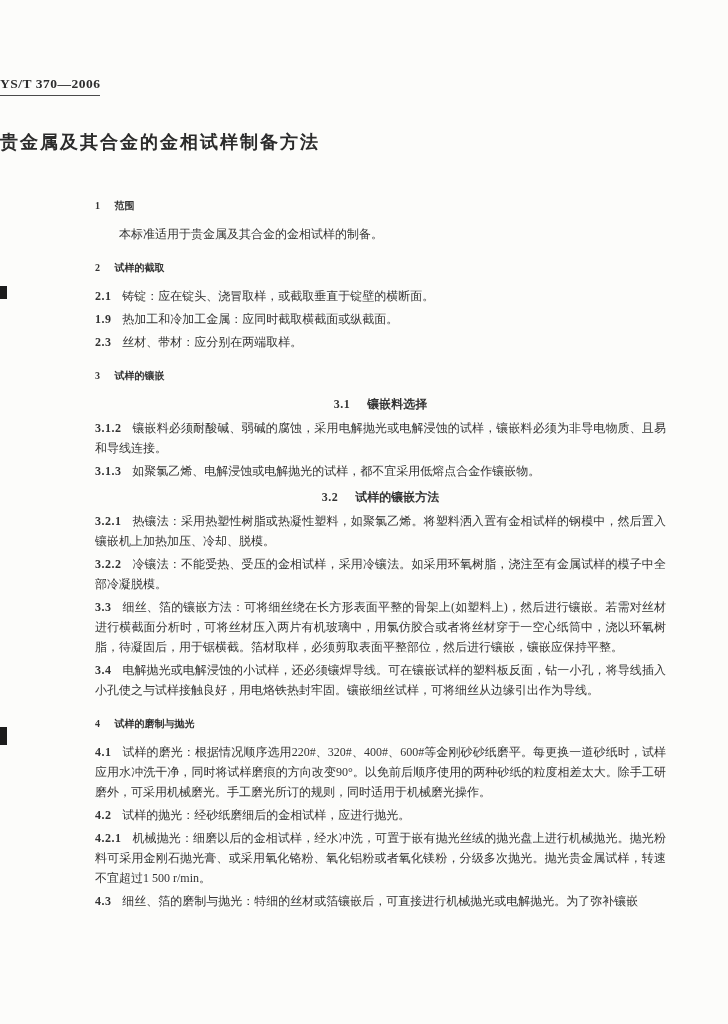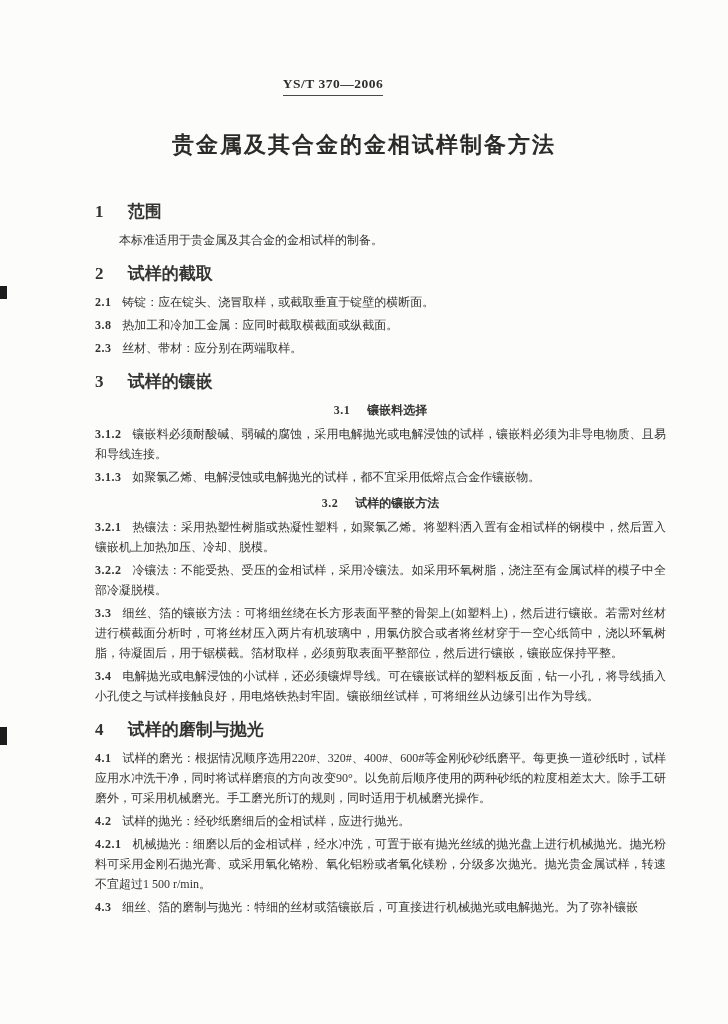--- a/index.html
+++ b/index.html
@@ -14,50 +14,50 @@
     margin: 0 auto;
     background: #fcfcfa;
     overflow: hidden;
     font-family: "Liberation Serif", "DejaVu Serif", serif;
     color: #343434;
     box-sizing: border-box;
   }
   .header-row {
     padding-top: 74px;
     padding-right: 62px;
-    text-align: center;
+    text-align: left;
   }
   .std-number {
     display: inline-block;
     font-size: 13.5px;
     font-weight: bold;
     letter-spacing: 0.5px;
     color: #2e2e2e;
     border-bottom: 1.5px solid #4a4a4a;
     padding-bottom: 3px;
   }
   .doc-title {
     margin-top: 34px;
     margin-bottom: 42px;
-    text-align: center;
-    font-size: 22px;
+    text-align: left;
+    font-size: 18px;
     font-weight: bold;
     letter-spacing: 2px;
     color: #2b2b2b;
   }
   .doc-body {
     padding: 0 62px 0 95px;
     font-size: 12px;
     line-height: 20px;
     text-align: justify;
   }
   .block { margin: 0 0 3px 0; }
   .block.heading {
     font-weight: bold;
-    font-size: 17px;
+    font-size: 10px;
     margin-top: 14px;
     margin-bottom: 8px;
     text-align: left;
   }
   .block.subheading {
     font-weight: bold;
     margin-top: 6px;
     margin-bottom: 4px;
     text-align: center;
   }
@@ -96,21 +96,21 @@
   </div>
 
   <h1 class="doc-title">贵金属及其合金的金相试样制备方法</h1>
 
   <div class="doc-body">
 
   <div class="block heading"><span class="clause-num">1</span><span class="clause-text">范围</span></div>
       <div class="block para"><span class="clause-text">本标准适用于贵金属及其合金的金相试样的制备。</span></div>
       <div class="block heading"><span class="clause-num">2</span><span class="clause-text">试样的截取</span></div>
       <div class="block clause"><span class="clause-num">2.1</span><span class="clause-text">铸锭：应在锭头、浇冒取样，或截取垂直于锭壁的横断面。</span></div>
-      <div class="block clause"><span class="clause-num">3.8</span><span class="clause-text">热加工和冷加工金属：应同时截取横截面或纵截面。</span></div>
+      <div class="block clause"><span class="clause-num">1.9</span><span class="clause-text">热加工和冷加工金属：应同时截取横截面或纵截面。</span></div>
       <div class="block clause"><span class="clause-num">2.3</span><span class="clause-text">丝材、带材：应分别在两端取样。</span></div>
       <div class="block heading"><span class="clause-num">3</span><span class="clause-text">试样的镶嵌</span></div>
       <div class="block subheading"><span class="clause-num">3.1</span><span class="clause-text">镶嵌料选择</span></div>
       <div class="block clause"><span class="clause-num">3.1.2</span><span class="clause-text">镶嵌料必须耐酸碱、弱碱的腐蚀，采用电解抛光或电解浸蚀的试样，镶嵌料必须为非导电物质、且易和导线连接。</span></div>
       <div class="block clause"><span class="clause-num">3.1.3</span><span class="clause-text">如聚氯乙烯、电解浸蚀或电解抛光的试样，都不宜采用低熔点合金作镶嵌物。</span></div>
       <div class="block subheading"><span class="clause-num">3.2</span><span class="clause-text">试样的镶嵌方法</span></div>
       <div class="block clause"><span class="clause-num">3.2.1</span><span class="clause-text">热镶法：采用热塑性树脂或热凝性塑料，如聚氯乙烯。将塑料洒入置有金相试样的钢模中，然后置入镶嵌机上加热加压、冷却、脱模。</span></div>
       <div class="block clause"><span class="clause-num">3.2.2</span><span class="clause-text">冷镶法：不能受热、受压的金相试样，采用冷镶法。如采用环氧树脂，浇注至有金属试样的模子中全部冷凝脱模。</span></div>
       <div class="block clause"><span class="clause-num">3.3</span><span class="clause-text">细丝、箔的镶嵌方法：可将细丝绕在长方形表面平整的骨架上(如塑料上)，然后进行镶嵌。若需对丝材进行横截面分析时，可将丝材压入两片有机玻璃中，用氯仿胶合或者将丝材穿于一空心纸筒中，浇以环氧树脂，待凝固后，用于锯横截。箔材取样，必须剪取表面平整部位，然后进行镶嵌，镶嵌应保持平整。</span></div>
       <div class="block clause"><span class="clause-num">3.4</span><span class="clause-text">电解抛光或电解浸蚀的小试样，还必须镶焊导线。可在镶嵌试样的塑料板反面，钻一小孔，将导线插入小孔使之与试样接触良好，用电烙铁热封牢固。镶嵌细丝试样，可将细丝从边缘引出作为导线。</span></div>

